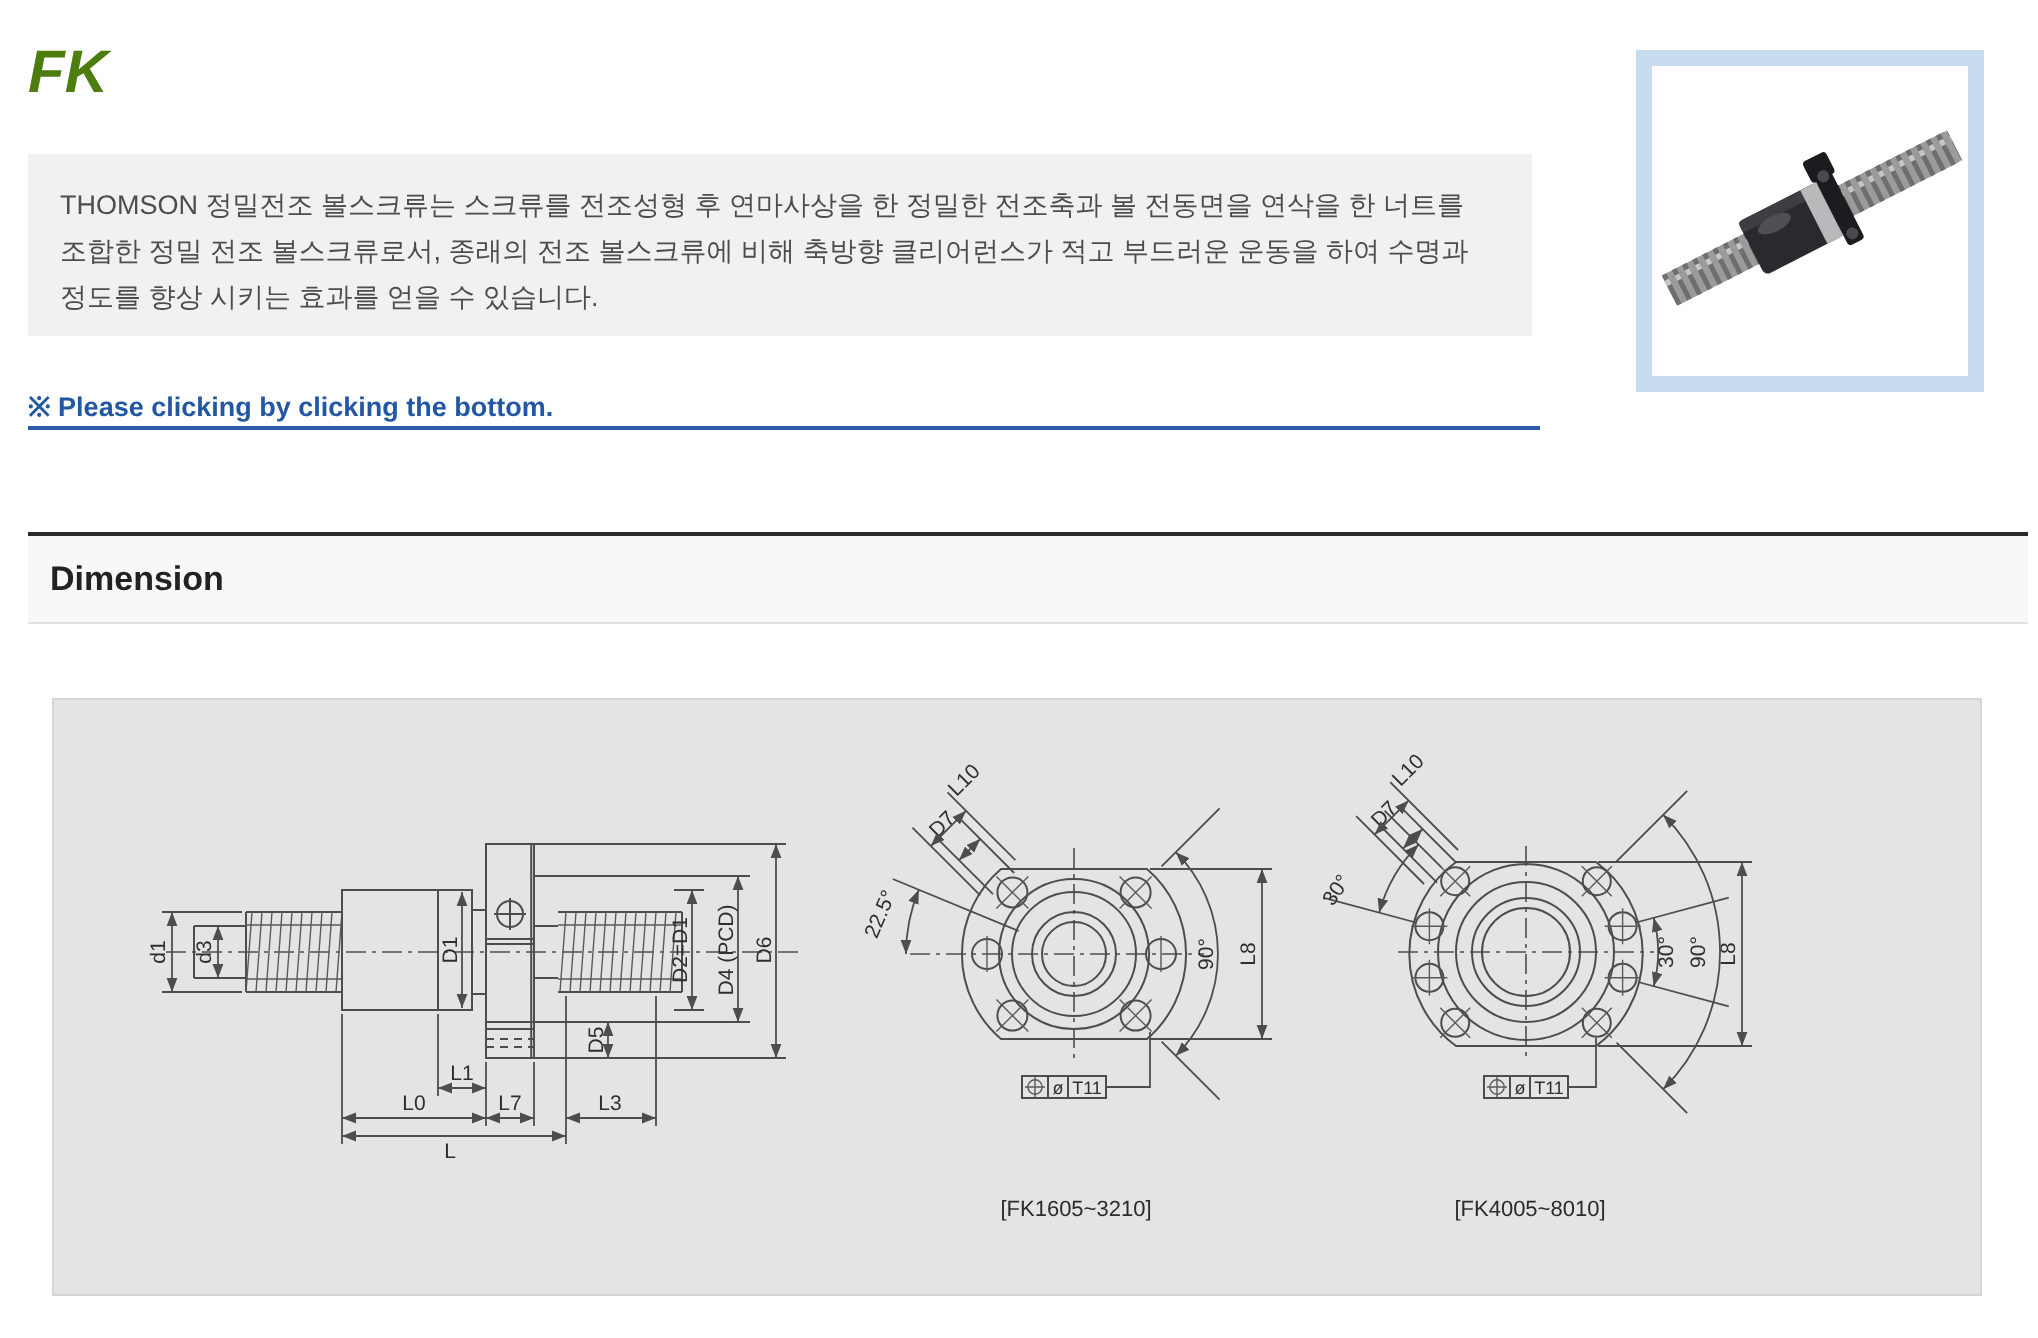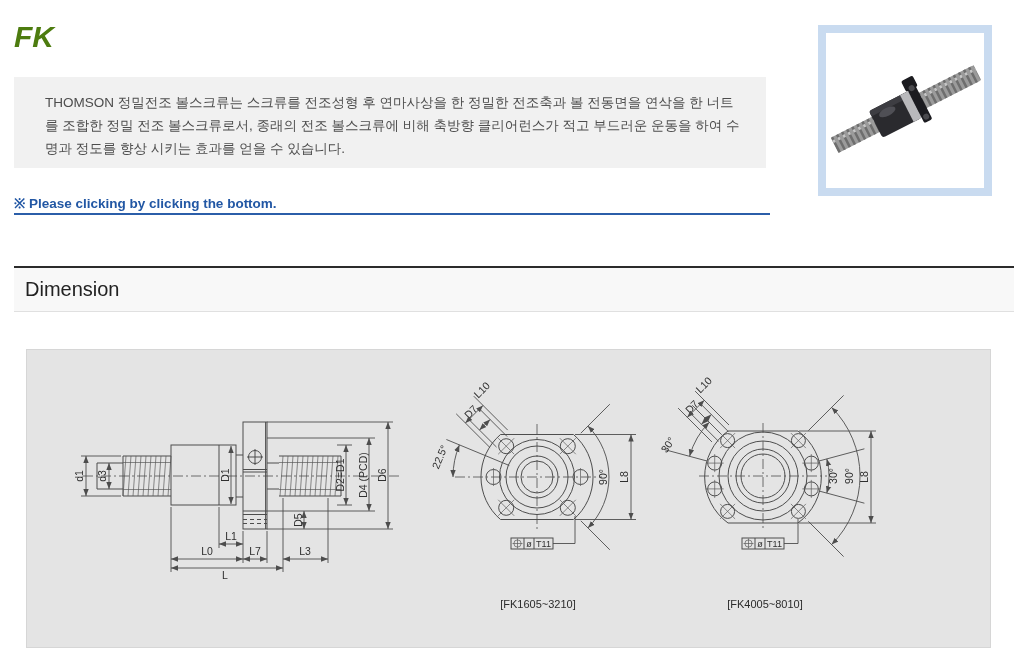--- a/index.html
+++ b/index.html
@@ -1,28 +1,28 @@
 <!DOCTYPE html>
 <html><head>
 <meta charset="utf-8">
 <style>
   html,body{margin:0;padding:0;background:#fff;}
   body{width:1019px;height:669px;position:relative;font-family:"Liberation Sans",sans-serif;overflow:hidden;}
 
   .fk-title{position:absolute;left:14px;top:20px;font-size:30px;font-weight:bold;color:#4d7c0f;letter-spacing:0;font-style:italic;}
   .info-box{position:absolute;left:14px;top:77px;width:752px;height:91px;background:#f1f1f1;box-sizing:border-box;
-            padding:14px 24px 0 31px;color:#4d4d4d;font-size:13.5px;line-height:23px;}
+            padding:14px 24px 0 16px;color:#4d4d4d;font-size:13.5px;line-height:23px;}
   .download-note{position:absolute;left:14px;top:194px;color:#2257a4;font-size:13.5px;font-weight:700;}
   .blue-rule{position:absolute;left:14px;top:213px;width:756px;height:2px;background:#2b5ea9;}
 
   .product-frame{position:absolute;left:818px;top:25px;width:158px;height:155px;border:8px solid #c9dbf0;background:#fff;}
 
   .dim-header{position:absolute;left:14px;top:266px;width:1000px;height:46px;background:#f8f8f8;
               border-top:2px solid #2b2b2b;border-bottom:1px solid #e0e0e0;box-sizing:border-box;}
-  .dim-header span{display:inline-block;font-size:20px;font-weight:normal;color:#222;line-height:43px;padding-left:11px;}
+  .dim-header span{display:inline-block;font-size:17px;font-weight:bold;color:#222;line-height:43px;padding-left:11px;}
 
   .drawing-panel{position:absolute;left:26px;top:349px;width:965px;height:299px;background:#e4e4e4;
                  border:1px solid #d6d6d6;box-sizing:border-box;}
 
   
   .ln{stroke:#4d4d4d;stroke-width:1;fill:none;}
   .thin{stroke:#5a5a5a;stroke-width:0.7;fill:none;}
   .cl{stroke:#4d4d4d;stroke-width:0.8;stroke-dasharray:10 3 2 3;fill:none;}
   .dash{stroke-dasharray:4 3;}
   .dim{stroke:#4d4d4d;stroke-width:0.9;fill:none;}

